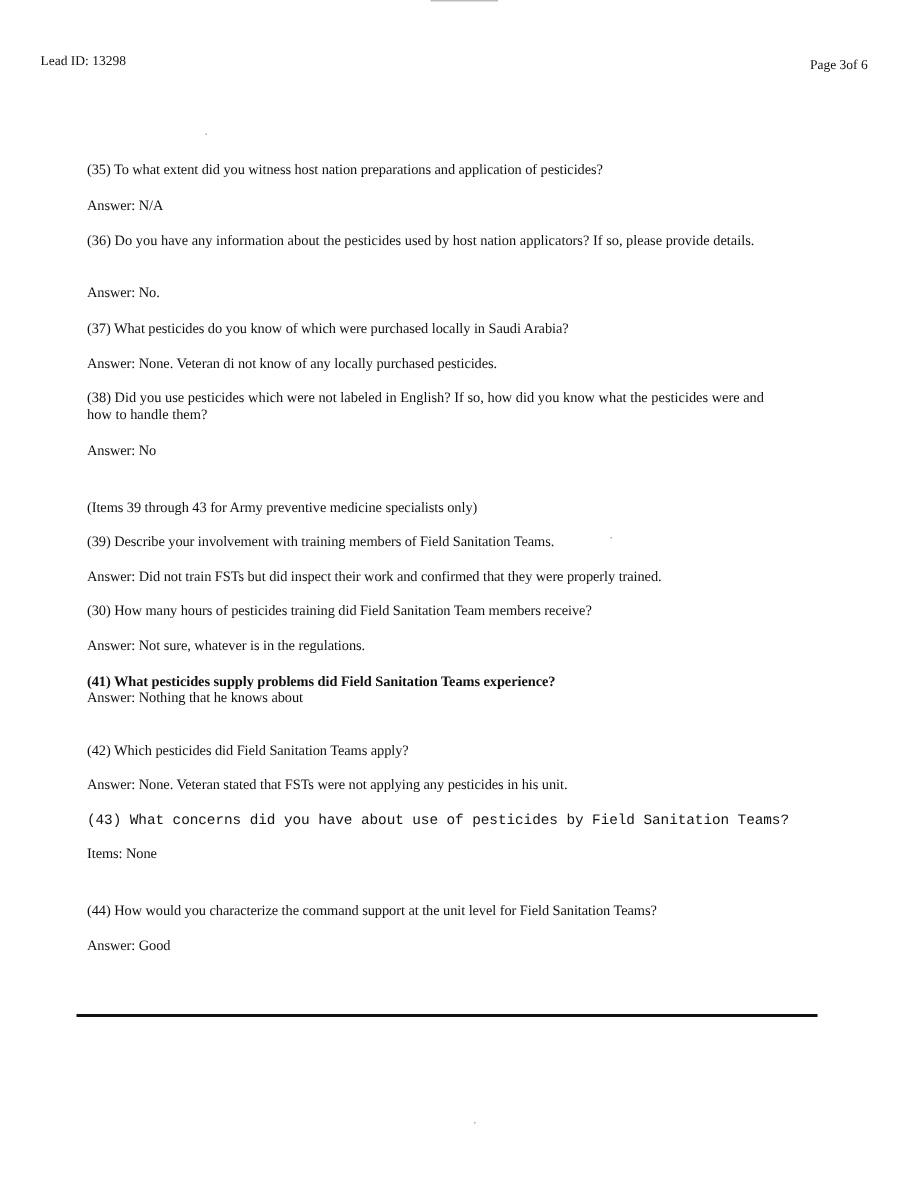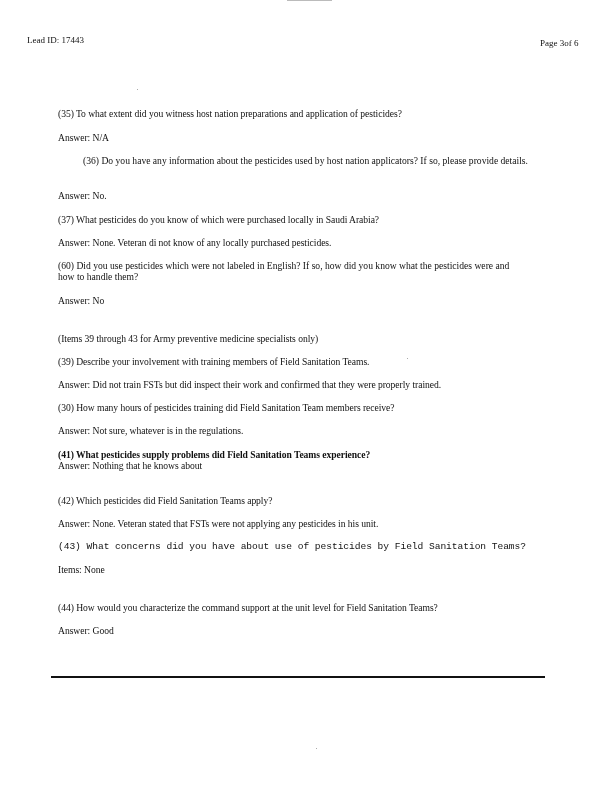--- a/index.html
+++ b/index.html
@@ -15,34 +15,34 @@
     .speck { position: absolute; width: 1px; height: 1px; background: #aaa; }
     .line { position: absolute; left: 58px; white-space: nowrap; letter-spacing: -0.05px; }
     .wrap { position: absolute; left: 58px; width: 470px; line-height: 11px; }
     .rule { position: absolute; left: 51px; top: 676px; width: 494px; height: 2px; background: #111; }
   </style>
 </head>
 <body>
 
 <div class="top-mark"></div>
 
-<div class="hdr-left">Lead ID: 17443</div>
+<div class="hdr-left">Lead ID: 13298</div>
 <div class="hdr-right">Page 3of 6</div>
 <div class="speck" style="left:137px;top:89px;"></div>
 
 <div class="line" style="top:108px;">(35)  To what extent did you witness host nation preparations and application of pesticides?</div>
 <div class="line" style="top:132px;">Answer: N/A</div>
 
-<div class="wrap" style="top:155px;text-align:right;">(36)  Do you have any information about the pesticides used by host nation applicators?  If so, please provide details.</div>
+<div class="wrap" style="top:155px;">(36)  Do you have any information about the pesticides used by host nation applicators?  If so, please provide details.</div>
 <div class="line" style="top:190px;">Answer: No.</div>
 
 <div class="line" style="top:214px;">(37)  What pesticides do you know of which were purchased locally in Saudi Arabia?</div>
 <div class="line" style="top:237px;">Answer: None.  Veteran di not know of any locally purchased pesticides.</div>
 
-<div class="wrap" style="top:260px;">(60)  Did you use pesticides which were not labeled in English?  If so, how did you know what the pesticides were and how to handle them?</div>
+<div class="wrap" style="top:260px;">(38)  Did you use pesticides which were not labeled in English?  If so, how did you know what the pesticides were and how to handle them?</div>
 <div class="line" style="top:295px;">Answer: No</div>
 
 <div class="line" style="top:333px;">(Items 39 through 43 for Army preventive medicine specialists only)</div>
 
 <div class="line" style="top:356px;">(39)  Describe your involvement with training members of Field Sanitation Teams.</div>
 <div class="speck" style="left:407px;top:358px;"></div>
 <div class="line" style="top:379px;">Answer: Did not train FSTs but did inspect their work and confirmed that they were properly trained.</div>
 
 <div class="line" style="top:402px;">(30) How many hours of pesticides training did Field Sanitation Team members receive?</div>
 <div class="line" style="top:425px;">Answer: Not sure, whatever is in the regulations.</div>

